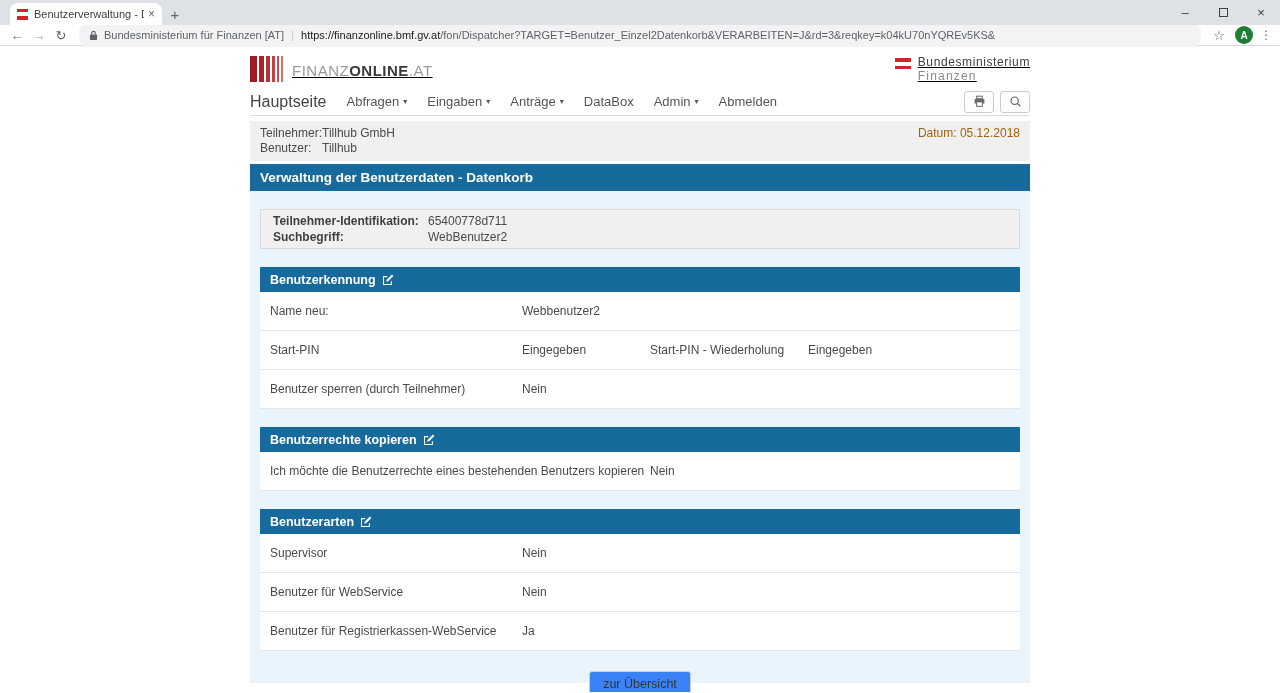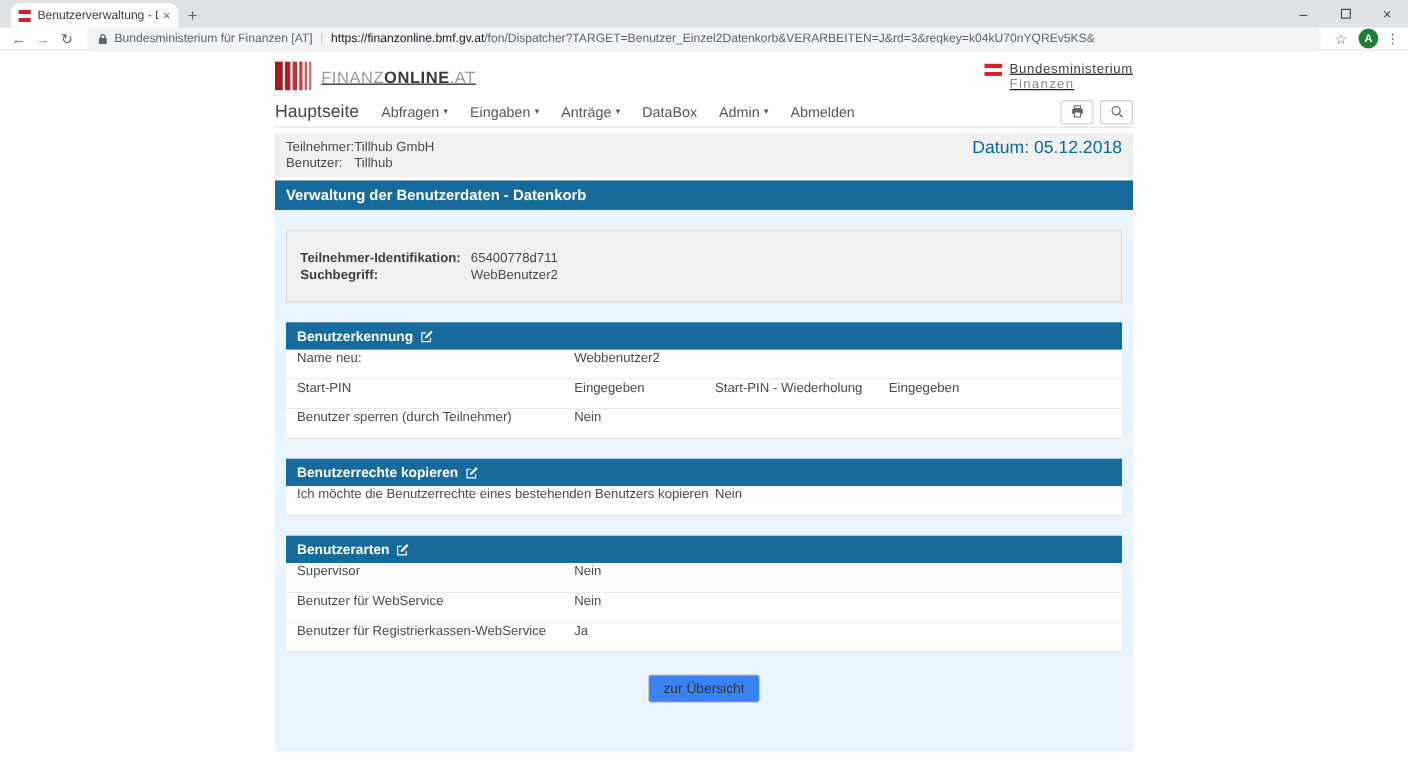--- a/index.html
+++ b/index.html
@@ -57,37 +57,37 @@
   .nav-item.home { font-size:16px; color:#444; }
   .caret { font-size:8px; margin-left:4px; color:#555; }
   .nav-tools { margin-left:auto; display:flex; gap:6px; }
   .tool-btn { width:30px; height:22px; border:1px solid #ccc; border-radius:3px; background:#fdfdfd;
               display:flex; align-items:center; justify-content:center; }
 
   .session { margin-top:5px; background:#f0f0f0; padding:5px 10px; display:flex;
              justify-content:space-between; font-size:12px; color:#4a4a4a; }
   .sess-row { display:flex; line-height:15px; }
   .sess-label { width:62px; }
-  .sess-date { font-size:16px; color:#0369a1; }
+  .sess-date { font-size:12px; color:#a16207; }
 
   .page-title { margin-top:3px; background:#176a9c; color:#fff; font-weight:bold; font-size:13.5px;
                 height:27px; line-height:27px; padding:0 10px; }
 
   .content { background:#e9f4fd; height:492px; padding:18px 10px 0; }
 
-  .info-panel { background:#f0f0f0; border:1px solid #d9d9d9; padding:16px 12px; font-size:12px;
+  .info-panel { background:#f0f0f0; border:1px solid #d9d9d9; padding:3px 12px; font-size:12px;
                 color:#4a4a4a; margin-bottom:18px; }
   .info-row { display:flex; line-height:16px; }
   .info-label { width:155px; font-weight:bold; color:#3f3f3f; }
 
   .section { margin-bottom:18px; }
   .sec-header { background:#176a9c; color:#fff; font-weight:bold; font-size:12.5px; height:25px;
                 display:flex; align-items:center; padding:0 10px; }
   .sec-header svg { margin-left:6px; }
-  .row { background:#fff; display:flex; height:27px; border-bottom:1px solid #e6e6e6;
+  .row { background:#fff; display:flex; align-items:center; height:39px; border-bottom:1px solid #e6e6e6;
          font-size:12px; color:#4a4a4a; padding:0 10px; }
   .cl { width:252px; } .cv { width:128px; } .cl2 { width:158px; } .cv2 { flex:1; }
   .cl-wide { width:380px; }
 
   .btn-area { text-align:center; }
   .btn-save { background:#28a745; border:1px solid #28a745; color:#fff; font-size:12.5px;
               padding:5px 13px; border-radius:3px; font-family:inherit; cursor:pointer; }
   .btn-back-wrap { text-align:center; margin-top:20px; }
   .btn-back { background:#3b82f6; border:1px solid #ccc; color:#333; font-size:12.5px;
               padding:5px 13px; border-radius:3px; font-family:inherit; cursor:pointer; }

